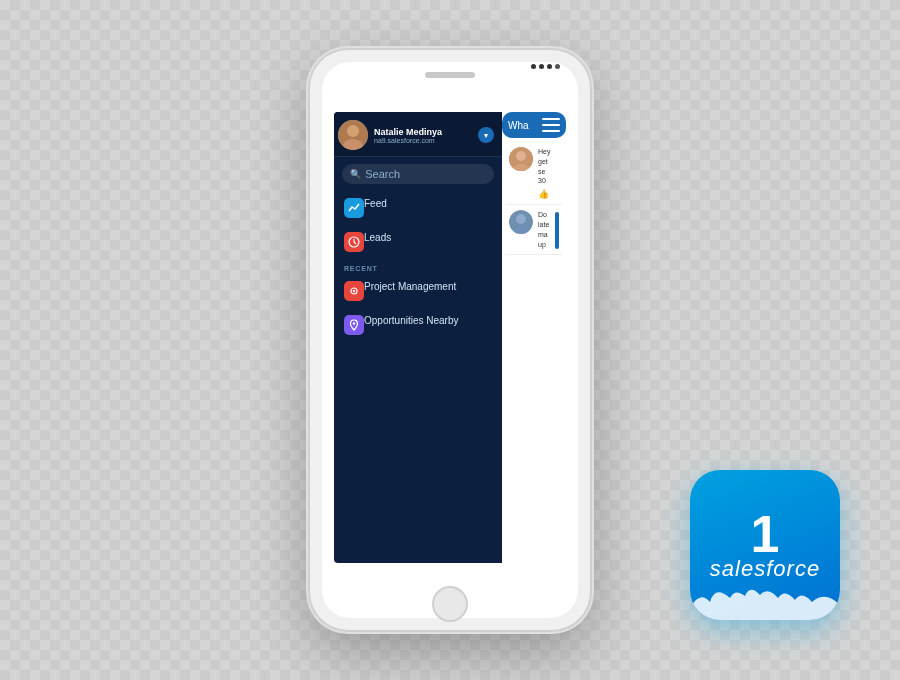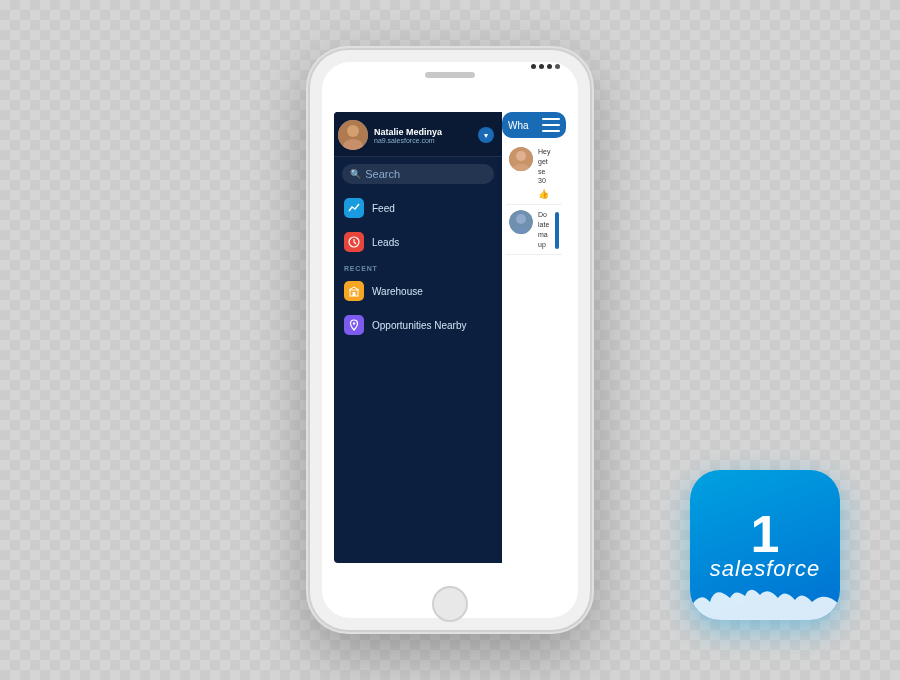--- a/index.html
+++ b/index.html
@@ -192,23 +192,21 @@
     }
 
     .search-text {
       color: #8aadcc;
       font-size: 11px;
     }
 
     
     .nav-item {
       display: flex;
-      align-items: center;
       padding: 7px 10px;
-      gap: 8px;
       cursor: pointer;
     }
 
     .nav-icon {
       width: 20px;
       height: 20px;
       border-radius: 5px;
       display: flex;
       align-items: center;
       justify-content: center;
@@ -442,31 +440,30 @@
           </div>
           <span class="nav-label">Leads</span>
         </div>
 
 
 
         <div class="nav-section-label">RECENT</div>
 
 
 
-
         <div class="nav-item">
-          <div class="nav-icon icon-warehouse">
+          <div class="nav-icon icon-project">
             <svg width="12" height="12" viewBox="0 0 12 12">
-              <rect x="2" y="5" width="8" height="6" fill="none" stroke="white" stroke-width="1"></rect>
-              <polyline points="1,5 6,2 11,5" fill="none" stroke="white" stroke-width="1"></polyline>
-              <rect x="4.5" y="7" width="3" height="4" fill="white"></rect>
+              <circle cx="6" cy="6" r="3" fill="none" stroke="white" stroke-width="1.2"></circle>
+              <circle cx="6" cy="6" r="1.2" fill="white"></circle>
             </svg>
           </div>
-          <span class="nav-label">Warehouse</span>
-        </div>
+          <span class="nav-label">Project Management</span>
+        </div>
+
 
         <div class="nav-item">
           <div class="nav-icon icon-opnearby">
             <svg width="12" height="12" viewBox="0 0 12 12">
               <path d="M6 1C4 1 2.5 2.5 2.5 4.5C2.5 7 6 11 6 11C6 11 9.5 7 9.5 4.5C9.5 2.5 8 1 6 1Z" fill="none" stroke="white" stroke-width="1.2"></path>
               <circle cx="6" cy="4.5" r="1.2" fill="white"></circle>
             </svg>
           </div>
           <span class="nav-label">Opportunities Nearby</span>
         </div>

